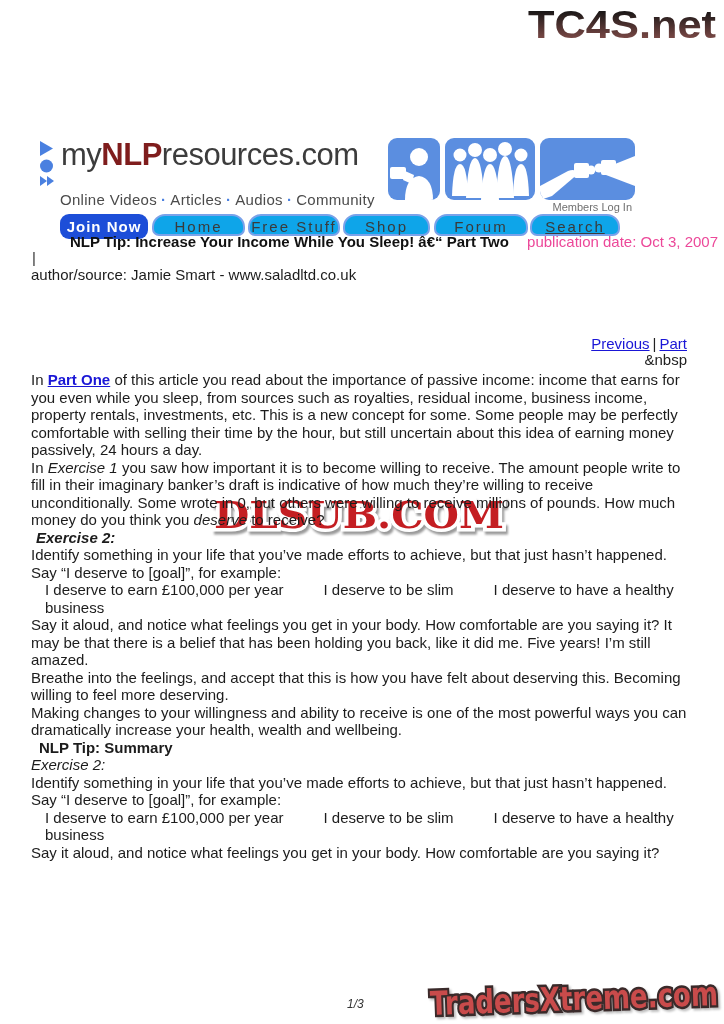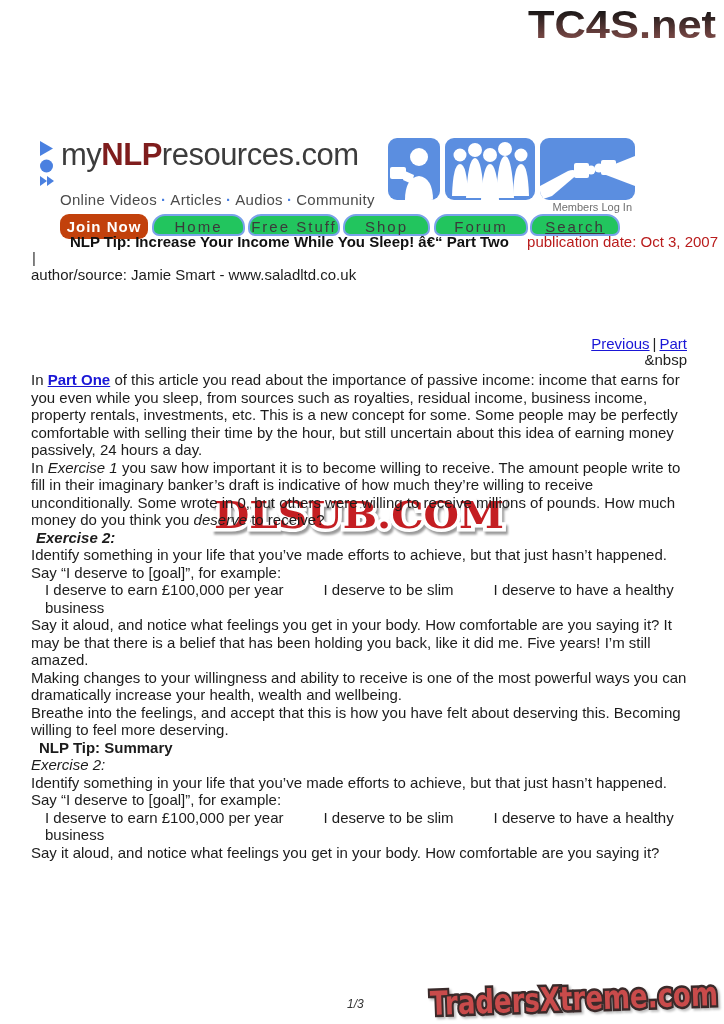--- a/index.html
+++ b/index.html
@@ -20,29 +20,29 @@
   .tagline{font-size:15px;color:#4b4b4b;margin-top:3px;margin-left:22px;letter-spacing:0.3px;}
   .tagline .dot{color:#4a80e0;font-weight:bold;padding:0 4px;}
   .tiles{position:absolute;left:388px;top:138px;display:flex;}
   .tile{background:#5b8ee0;border-radius:9px;height:62px;margin-right:5px;overflow:hidden;}
   .tile svg{display:block;}
   .t1{width:52px;} .t2{width:90px;} .t3{width:95px;}
   .members{position:absolute;top:201px;right:92px;font-size:11px;color:#707070;cursor:pointer;}
   
   .nav{position:absolute;top:214px;left:0;width:724px;height:26px;}
   .tab{position:absolute;top:0;height:22px;line-height:22px;text-align:center;
-       font-size:15px;letter-spacing:2px;color:#3a3a3a;background:#22c55e;
+       font-size:15px;letter-spacing:2px;color:#3a3a3a;background:#0ea5e9;
        border:2px solid #7aa2ea;border-radius:13px 13px 7px 7px;cursor:pointer;box-sizing:border-box;}
-  .tab-solid{background:#c2410c;color:#ffffff;font-weight:bold;border:none;
+  .tab-solid{background:#1d4ed8;color:#ffffff;font-weight:bold;border:none;
        border-radius:9px;height:25px;line-height:25px;letter-spacing:1px;}
   
   .title-line{position:absolute;top:233px;left:0;width:100%;text-align:center;
        padding-left:64px;box-sizing:border-box;white-space:nowrap;font-size:15px;}
   .title-line .t{font-weight:bold;color:#111;}
-  .title-line .pub{margin-left:14px;color:#b91c1c;}
+  .title-line .pub{margin-left:14px;color:#ec4899;}
   .pipe{position:absolute;left:32px;top:249px;font-size:15px;color:#333;}
   .author{position:absolute;left:31px;top:266px;font-size:15px;color:#1c1c1c;}
   
   .pager{position:absolute;top:336px;right:37px;text-align:right;font-size:15px;line-height:16px;color:#222;}
   .link{color:#1a16d6;text-decoration:underline;cursor:pointer;}
   .pager .sep{padding:0 3px;}
   
   .body-block{position:absolute;left:31px;top:371px;width:660px;font-size:15px;line-height:17.5px;color:#1c1c1c;}
   .body-block p{margin:0;}
   .it{font-style:italic;}
@@ -164,22 +164,22 @@
 
   <p class="mt2"><span>In </span><span class="it">Exercise 1</span><span> you saw how important it is to become willing to receive. The amount people write to fill in their imaginary banker’s draft is indicative of how much they’re willing to receive unconditionally. Some wrote in 0, but others were willing to receive millions of pounds. How much money do you think you </span><span class="it">deserve</span><span> to receive?</span></p>
 
   <p class="bold-it p-ex2">Exercise 2:</p>
 
   <p class="mt36">Identify something in your life that you’ve made efforts to achieve, but that just hasn’t happened. Say “I deserve to [goal]”, for example:</p>
 
   <p class="mt17 deserve"><span>I deserve to earn £100,000 per year</span><span>I deserve to be slim</span><span>I deserve to have a healthy business</span></p>
 
   <p>Say it aloud, and notice what feelings you get in your body. How comfortable are you saying it? It may be that there is a belief that has been holding you back, like it did me. Five years! I’m still amazed.</p>
+  <p>Breathe into the feelings, and accept that this is how you have felt about deserving this. Becoming willing to feel more deserving.</p>
   <p>Making changes to your willingness and ability to receive is one of the most powerful ways you can dramatically increase your health, wealth and wellbeing.</p>
-  <p>Breathe into the feelings, and accept that this is how you have felt about deserving this. Becoming willing to feel more deserving.</p>
 
   <p class="mt16 summary">NLP Tip: Summary</p>
 
   <p class="mt15 it">Exercise 2:</p>
 
   <p class="mt15">Identify something in your life that you’ve made efforts to achieve, but that just hasn’t happened. Say “I deserve to [goal]”, for example:</p>
 
   <p class="mt21 deserve"><span>I deserve to earn £100,000 per year</span><span>I deserve to be slim</span><span>I deserve to have a healthy business</span></p>
 
   <p>Say it aloud, and notice what feelings you get in your body. How comfortable are you saying it?</p>

